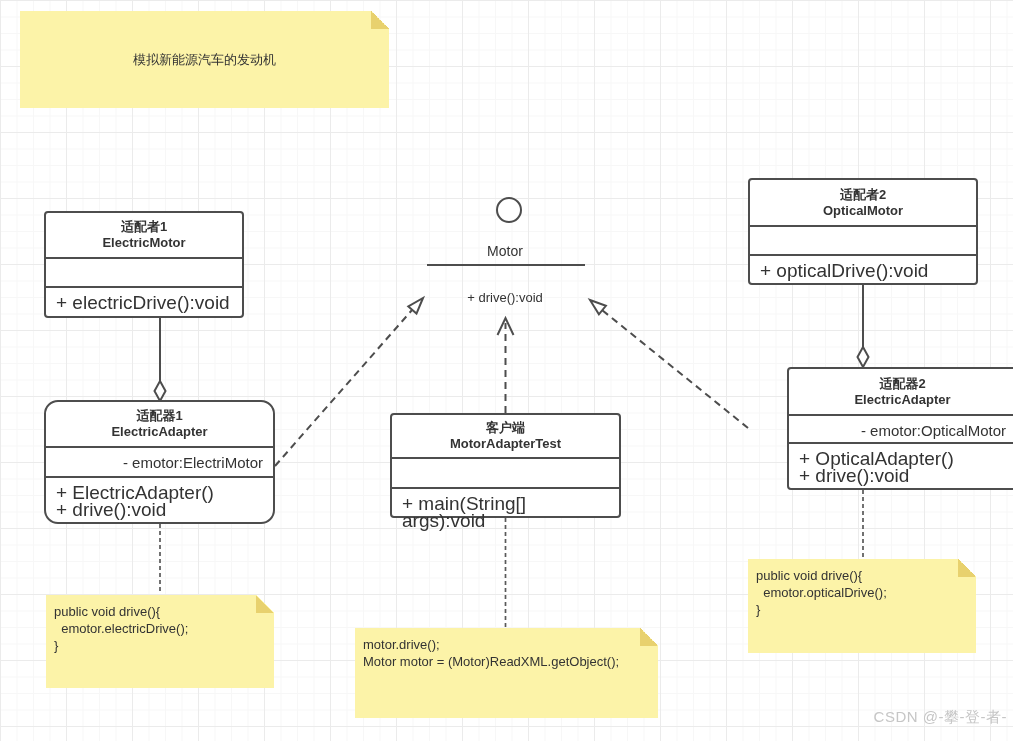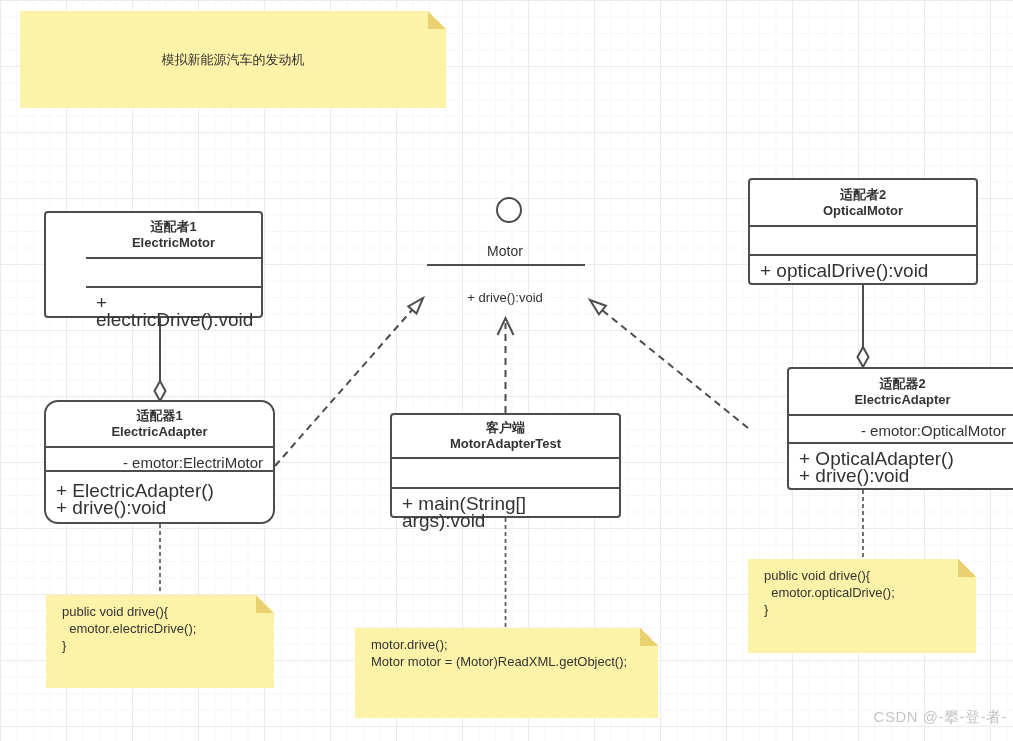--- a/index.html
+++ b/index.html
@@ -39,24 +39,24 @@
     border-bottom:2px solid #4d4d4d;
     padding:6px 10px;font-size:15px;line-height:17px;
     flex:0 0 auto;box-sizing:border-box;text-align:right;
   }
   .uml-methods{
     padding:6px 10px;font-size:19px;line-height:17px;
     flex:1 1 auto;display:flex;flex-direction:column;justify-content:flex-end;
     box-sizing:border-box;
   }
 
-  #cls-electric-motor   {left:44px; top:211px; width:219px; height:107px;padding-left:40px;}
+  #cls-electric-motor   {left:44px; top:211px; width:200px; height:107px;}
   #cls-electric-motor    .uml-title{height:44px;} #cls-electric-motor .uml-attrs{height:29px;}
   #cls-electric-adapter {left:44px; top:400px; width:231px; height:124px;border-radius:14px;}
-  #cls-electric-adapter  .uml-title{height:44px;} #cls-electric-adapter .uml-attrs{height:24px;}
+  #cls-electric-adapter  .uml-title{height:44px;} #cls-electric-adapter .uml-attrs{height:30px;}
   #cls-optical-motor    {left:748px;top:178px; width:230px; height:107px;}
   #cls-optical-motor     .uml-title{height:45px;} #cls-optical-motor .uml-attrs{height:29px;}
   #cls-electric-adapter2{left:747px;top:367px; width:231px; height:123px;margin-left:40px;}
   #cls-electric-adapter2 .uml-title{height:45px;} #cls-electric-adapter2 .uml-attrs{height:28px;}
   #cls-client           {left:390px;top:413px; width:231px; height:105px;}
   #cls-client            .uml-title{height:42px;} #cls-client .uml-attrs{height:30px;}
 
   
   .iface-circle{
     position:absolute;left:496px;top:197px;width:26px;height:26px;
@@ -79,22 +79,22 @@
   .note{
     position:absolute;
     background:linear-gradient(225deg, transparent 12.7px, #fcf3a8 12.7px);
     color:#333;font-size:13px;line-height:17px;
     box-sizing:border-box;
   }
   .note .fold{
     position:absolute;top:0;right:0;width:18px;height:18px;
     background:linear-gradient(45deg, #e8d16e 50%, transparent 50%);
   }
-  .note-code{padding:8px 16px;white-space:pre;}
-  #note-top{left:20px;top:11px;width:426px;height:97px;display:flex;align-items:center;justify-content:center;text-align:center;}
+  .note-code{padding:8px 8px;white-space:pre;}
+  #note-top{left:20px;top:11px;width:369px;height:97px;display:flex;align-items:center;justify-content:center;text-align:center;}
   #note-left{left:46px;top:595px;width:228px;height:93px;}
   #note-middle{left:355px;top:628px;width:303px;height:90px;}
   #note-right{left:748px;top:559px;width:228px;height:94px;}
 
   .watermark{
     position:absolute;right:6px;top:708px;
     font-size:15px;color:#c6c6c6;letter-spacing:0.5px;
   }
 </style>
 </head>

